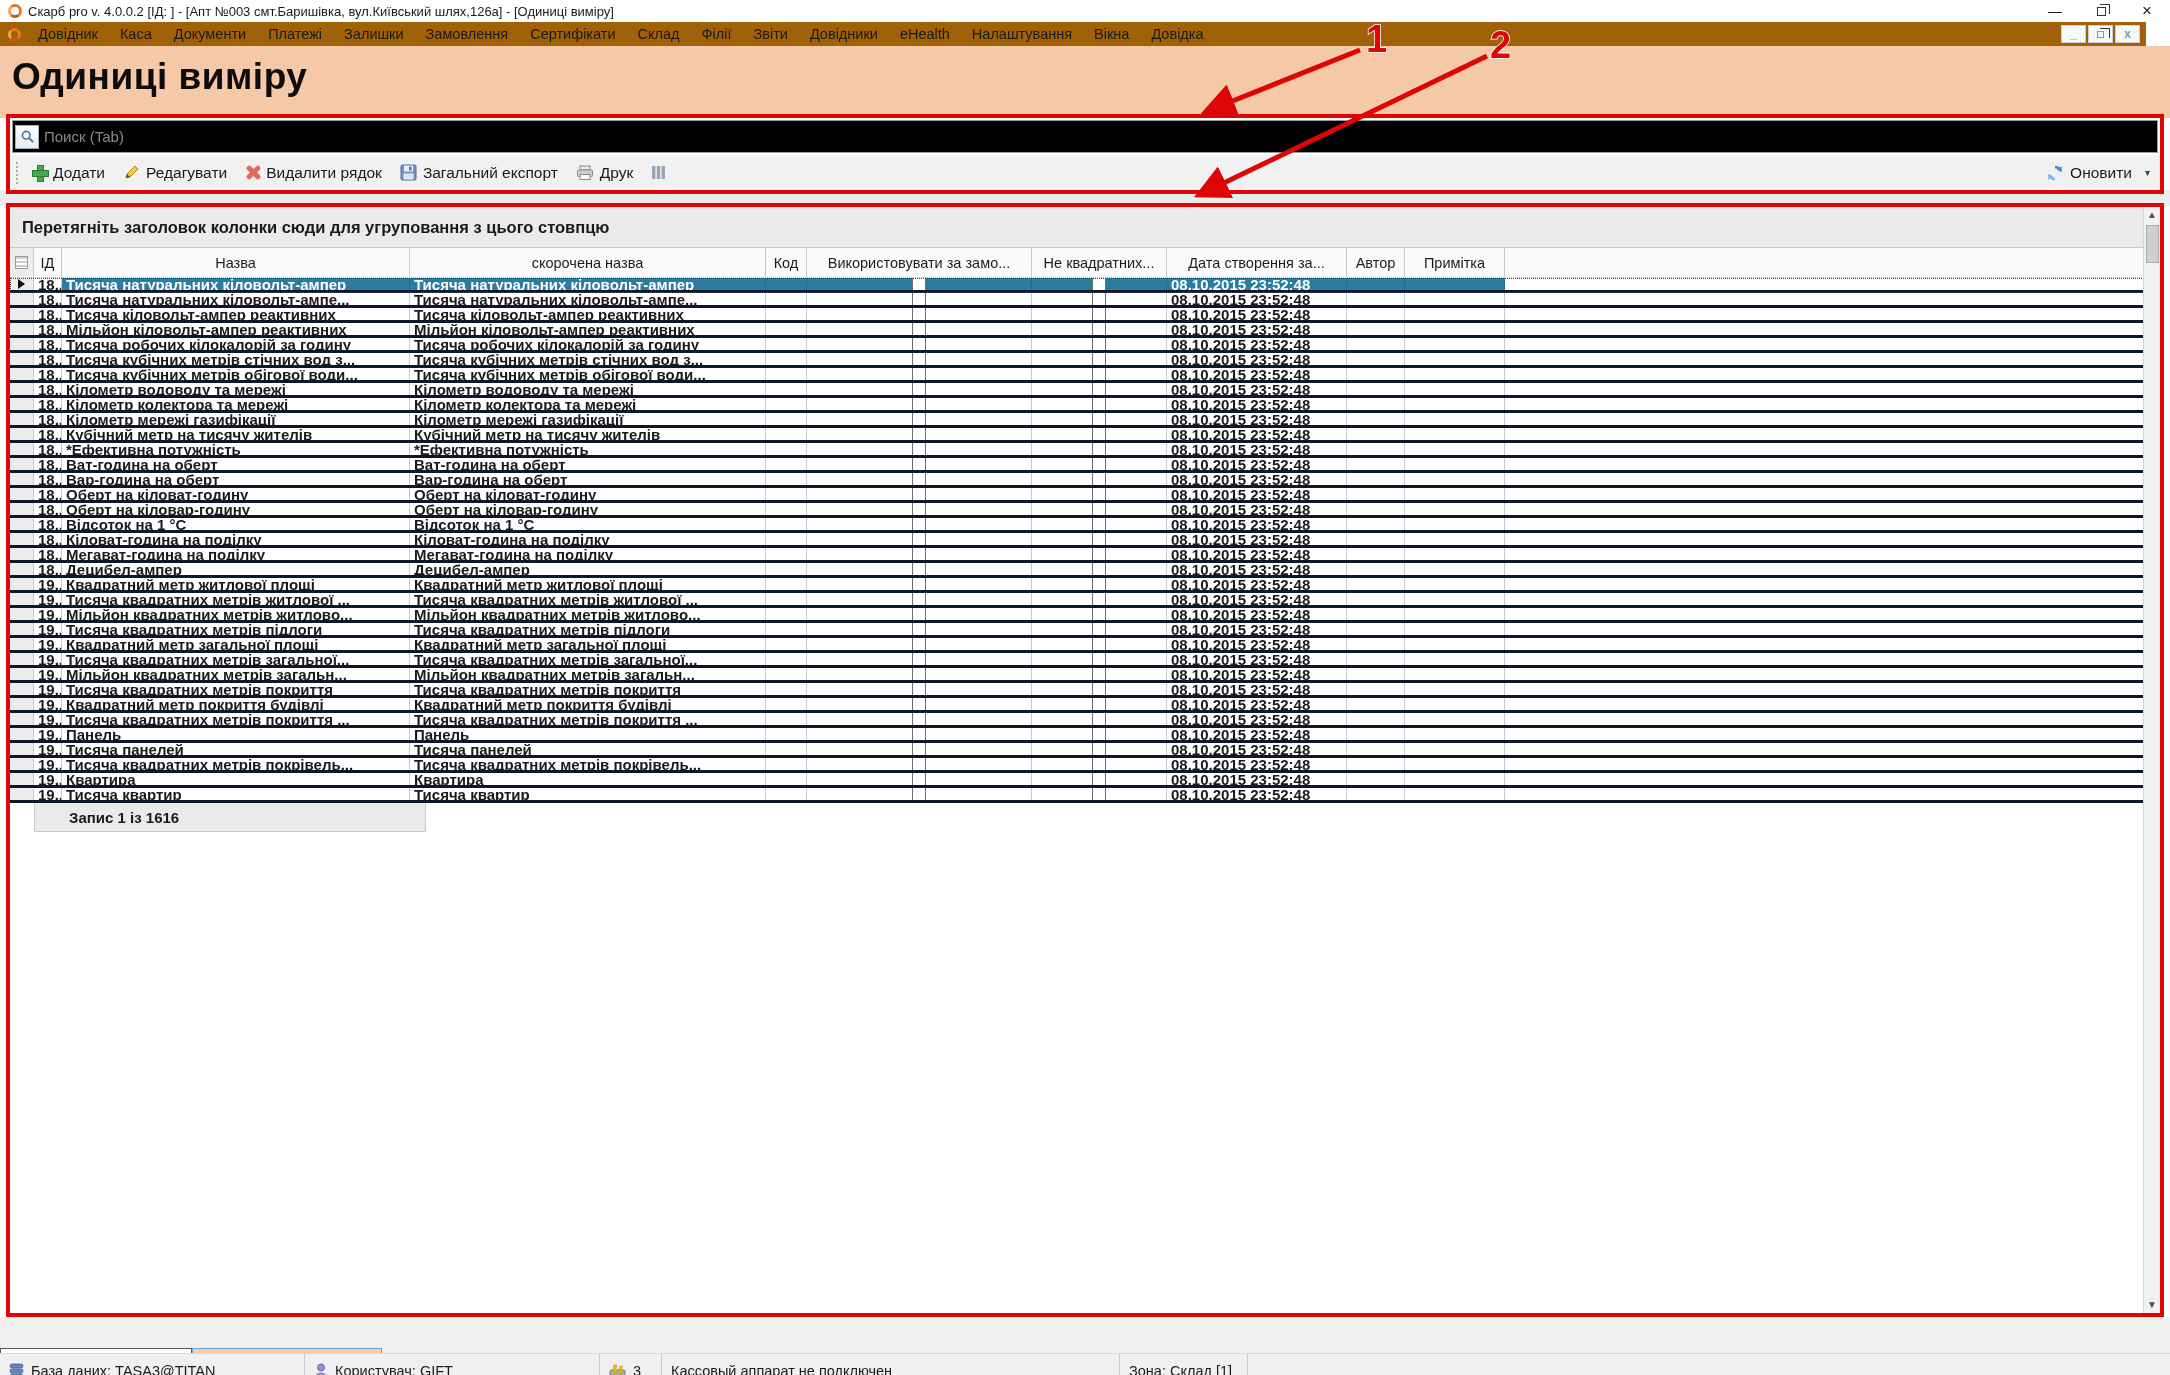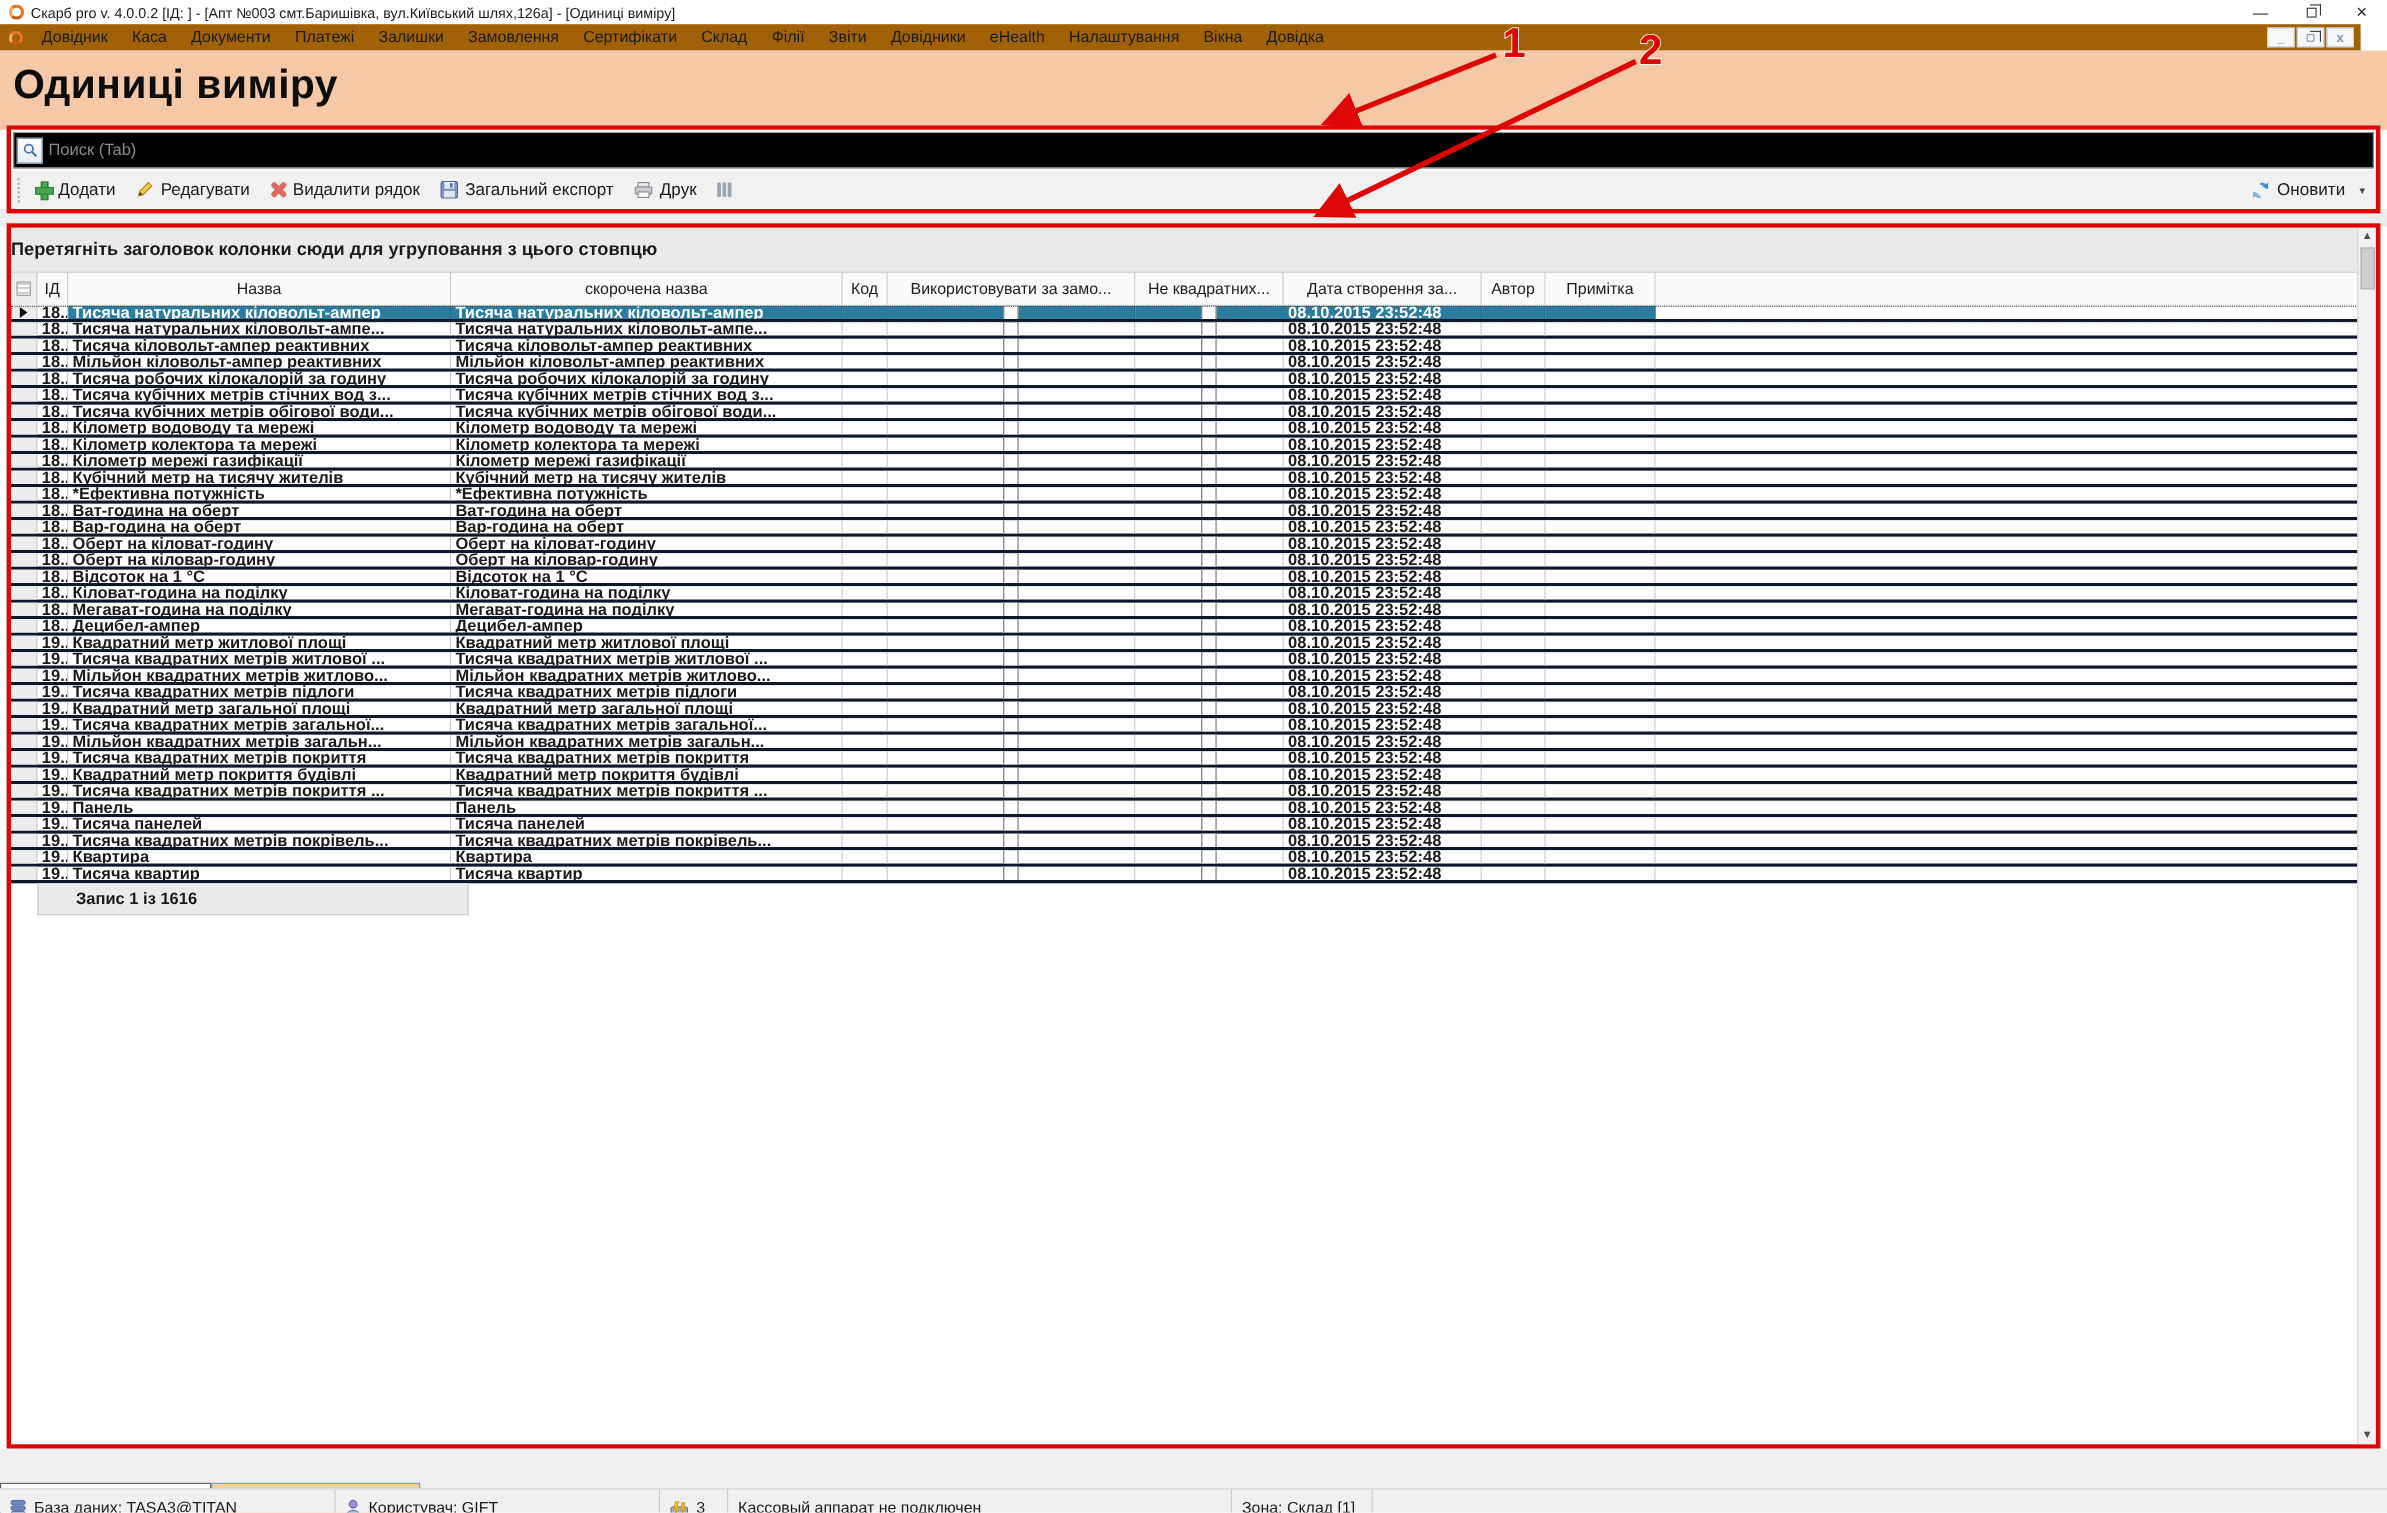--- a/index.html
+++ b/index.html
@@ -60,21 +60,21 @@
   .icon-x::before, .icon-x::after { content:""; position:absolute; left:6px; top:-1px; width:5px; height:17px;
       background:#E06A5F; border-radius:2px; }
   .icon-x::before { transform:rotate(45deg); }
   .icon-x::after  { transform:rotate(-45deg); }
 
   
   .rect2 { position:absolute; left:6px; top:203px; width:2158px; height:1114px;
            border:4px solid #DE0505; background:#fff; }
   .rect2-inner { position:relative; width:100%; height:100%; overflow:hidden; }
   .groupbar { height:41px; background:#EAEAEA; border-bottom:1px solid #C9C9C9;
-              display:flex; align-items:center; font-size:16.5px; font-weight:bold; padding-left:0; }
+              display:flex; align-items:center; font-size:16.5px; font-weight:bold; padding-left:12px; }
 
   .grid { position:relative; }
   .thead, .trow, .tfoot { display:flex; }
   .thead { height:30px; background:#FAFAFA; font-size:14.5px; color:#1c1c1c;
            border-bottom:1px dotted #B9B9B9; align-items:center; }
   .hcell { height:100%; display:flex; align-items:center; justify-content:center;
            border-right:1px solid #C9C9C9; overflow:hidden; white-space:nowrap; }
   .trow { height:15px; border-bottom:3px solid #0f172a; background:#fff; }
   .cell { height:100%; display:flex; align-items:center; border-right:1px solid #C9C9C9;
           overflow:hidden; white-space:nowrap; font-size:15px; padding:0 4px; }

